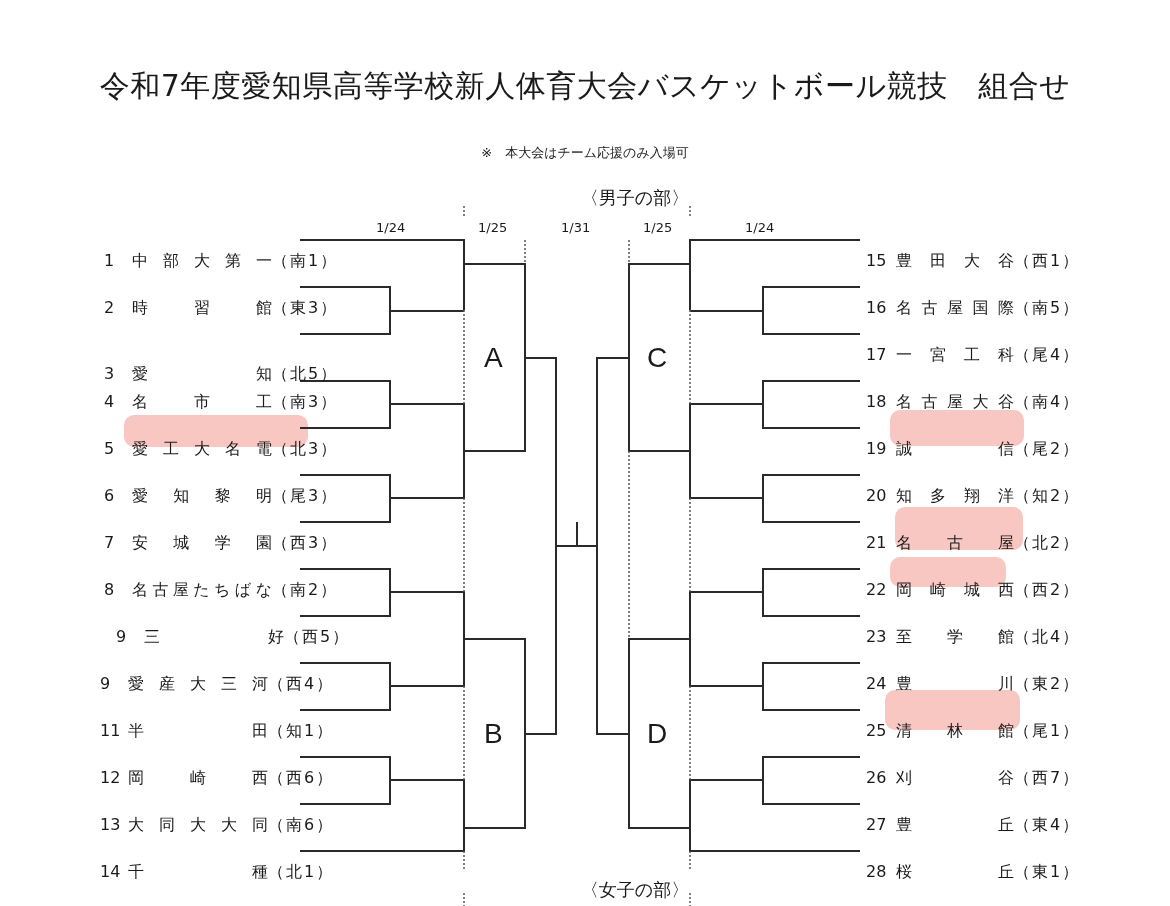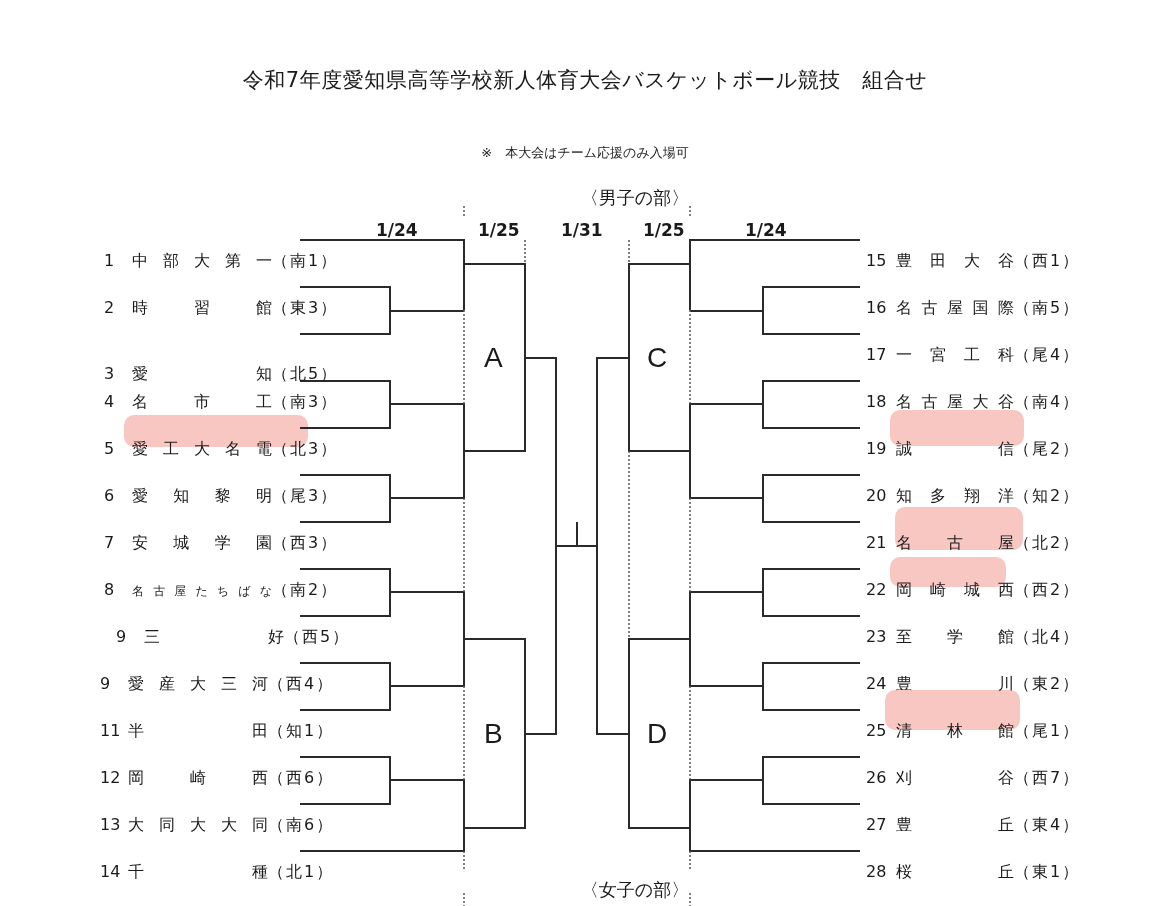--- a/index.html
+++ b/index.html
@@ -1,33 +1,33 @@
 <!DOCTYPE html>
 <html><head>
 <meta charset="utf-8">
 <style>
   html, body { margin: 0; padding: 0; background: #ffffff; }
   body { width: 1170px; height: 906px; position: relative; overflow: hidden;
          font-family: "DejaVu Sans", "Liberation Sans", sans-serif; color: #1a1a1a; }
   .title { position: absolute; left: 0; width: 1170px; top: 66px; text-align: center;
-           font-size: 21px; letter-spacing: 0.5px; }
+           font-size: 30px; letter-spacing: 0.5px; }
   .note { position: absolute; left: 0; width: 1170px; top: 144px; text-align: center; font-size: 13px; }
   .section { position: absolute; left: 16px; width: 1170px; text-align: center; font-size: 18px; padding-left: 34px; }
-  .date { position: absolute; font-size: 17px; font-weight: bold; }
+  .date { position: absolute; font-size: 13px; }
   svg.bracket { position: absolute; left: 0; top: 0; }
   .team { position: absolute; font-size: 16px; height: 22px; line-height: 22px; white-space: nowrap; margin-top: 21px; }
   .team .seed { display: inline-block; }
   .team .name { display: inline-block; text-align: justify; text-align-last: justify; }
   .team .region { display: inline-block; }
   .left .seed { width: 28px; text-align: left; }
   .left .name { width: 140px; }
   .right .seed { width: 30px; text-align: left; }
   .right .name { width: 118px; }
   .region { letter-spacing: 2px; }
-  .small-name { font-size: 12px; }
+  .small-name { font-size: 16px; }
   .hl { position: absolute; background: rgba(240,130,120,0.45); border-radius: 10px; }
   .block-label { position: absolute; font-size: 28px; font-family: "Liberation Sans", sans-serif; }
 </style>
 </head>
 <body>
 
 <div class="title">令和7年度愛知県高等学校新人体育大会バスケットボール競技　組合せ</div>
 <div class="note">※　本大会はチーム応援のみ入場可</div>
 <div class="section" style="top:186px;">〈男子の部〉</div>
 <div class="section" style="top:878px;">〈女子の部〉</div>

